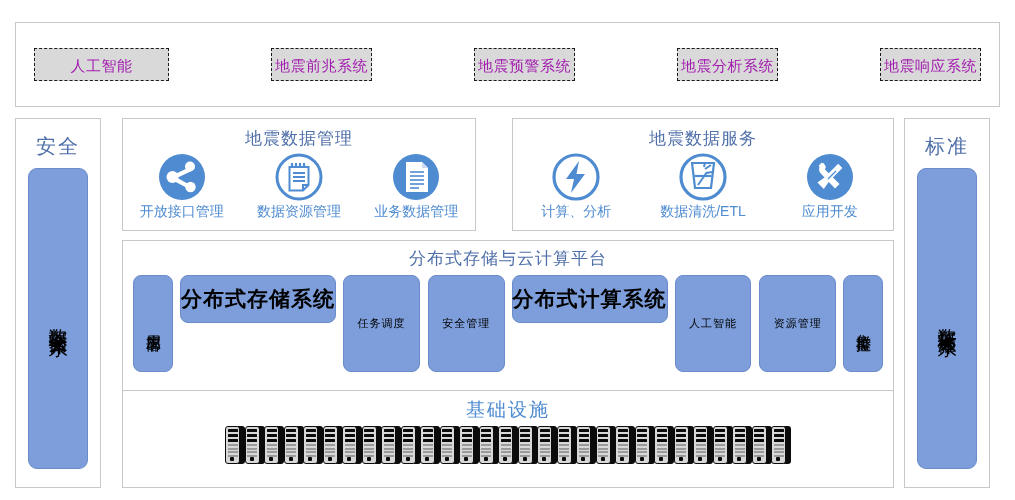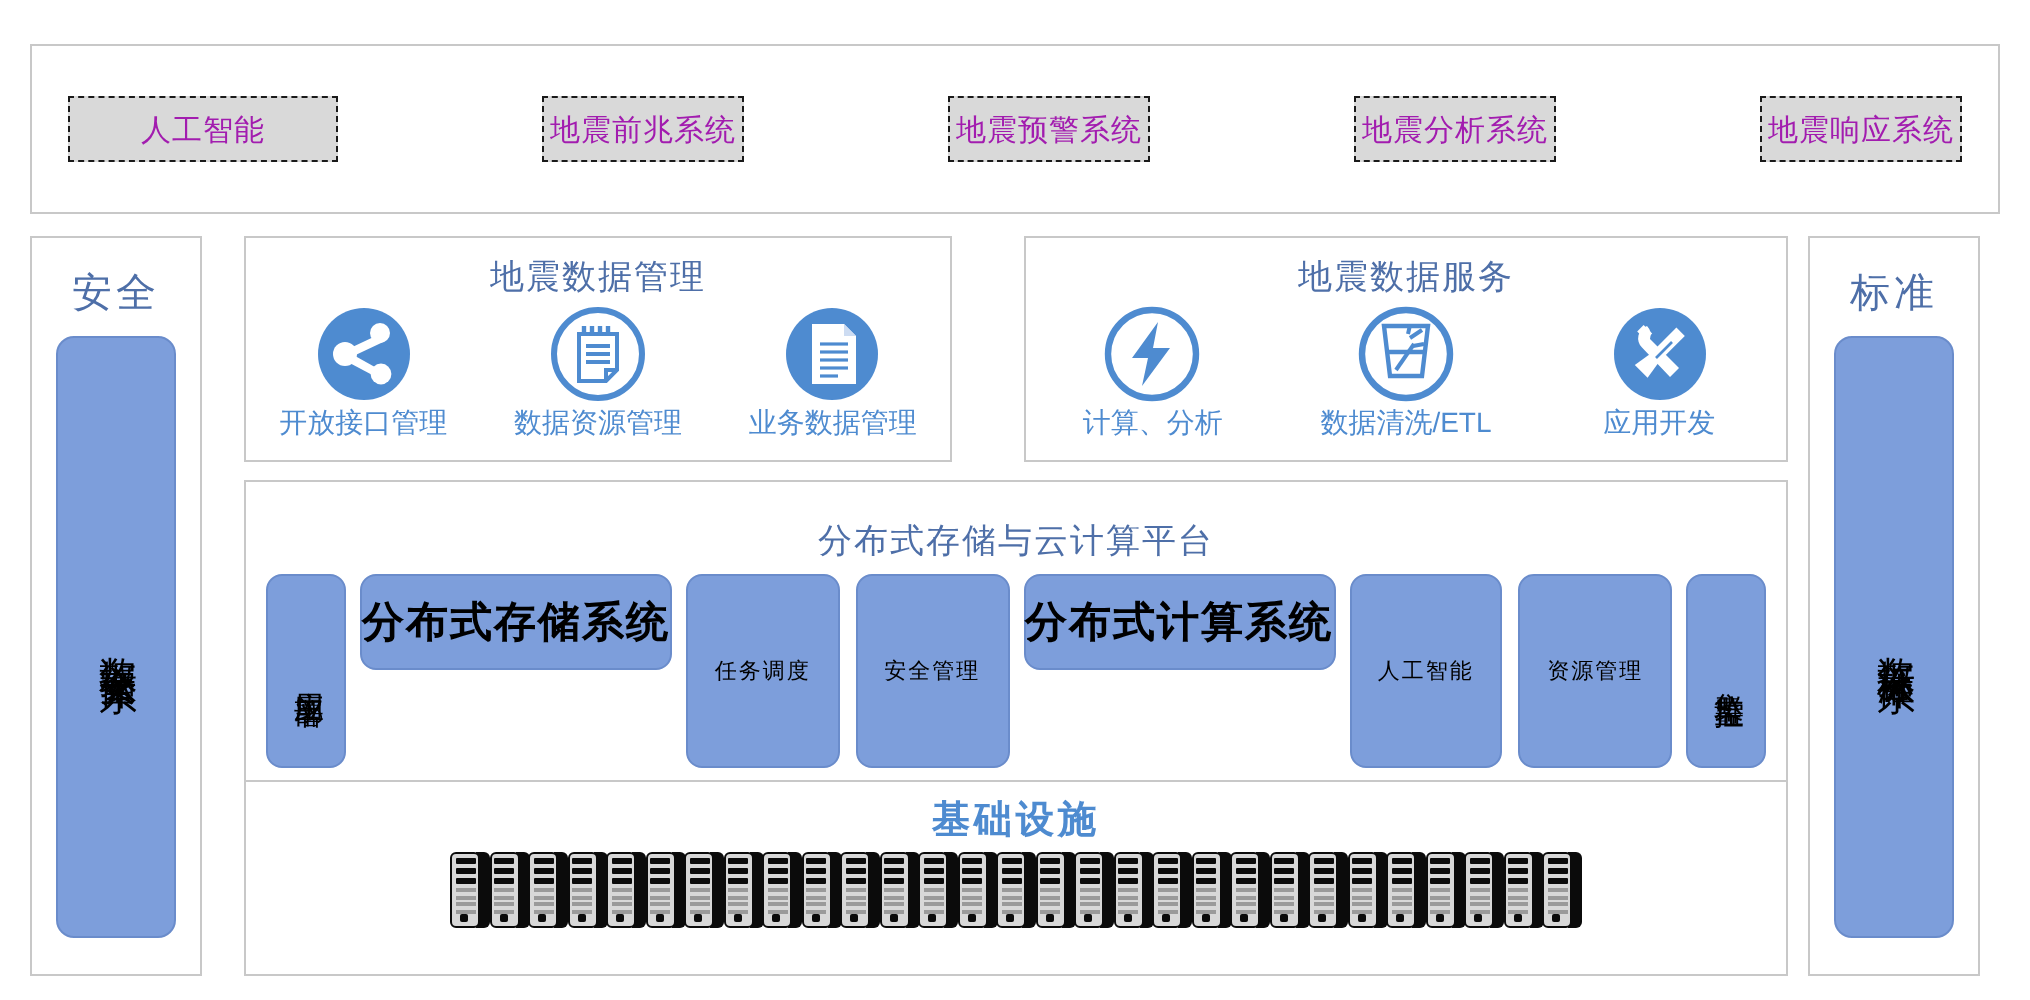--- a/index.html
+++ b/index.html
@@ -127,21 +127,21 @@
     margin-top: 1px;
     white-space: nowrap;
   }
 
   
   #panel-platform {
     left: 122px;
     top: 240px;
     width: 772px;
     height: 174px;
-    padding: 16px 10px 8px 10px;
+    padding: 4px 10px 8px 10px;
     box-sizing: border-box;
   }
   .platform-title {
     text-align: center;
     color: #4e6fa8;
     font-size: 17px;
     letter-spacing: 1px;
     margin: 2px 0 5px 0;
   }
   .platform-body {
@@ -200,21 +200,21 @@
     top: 390px;
     width: 772px;
     height: 98px;
     padding-top: 3px;
     box-sizing: border-box;
   }
   .infra-title {
     text-align: center;
     color: #4e8bd0;
     font-size: 19px;
-    font-weight: 700;
+    font-weight: 400;
     letter-spacing: 2px;
     margin: 3px 0 2px 0;
   }
   .server-row {
     display: flex;
     justify-content: center;
     align-items: flex-end;
     margin-top: 3px;
   }
   .server {

